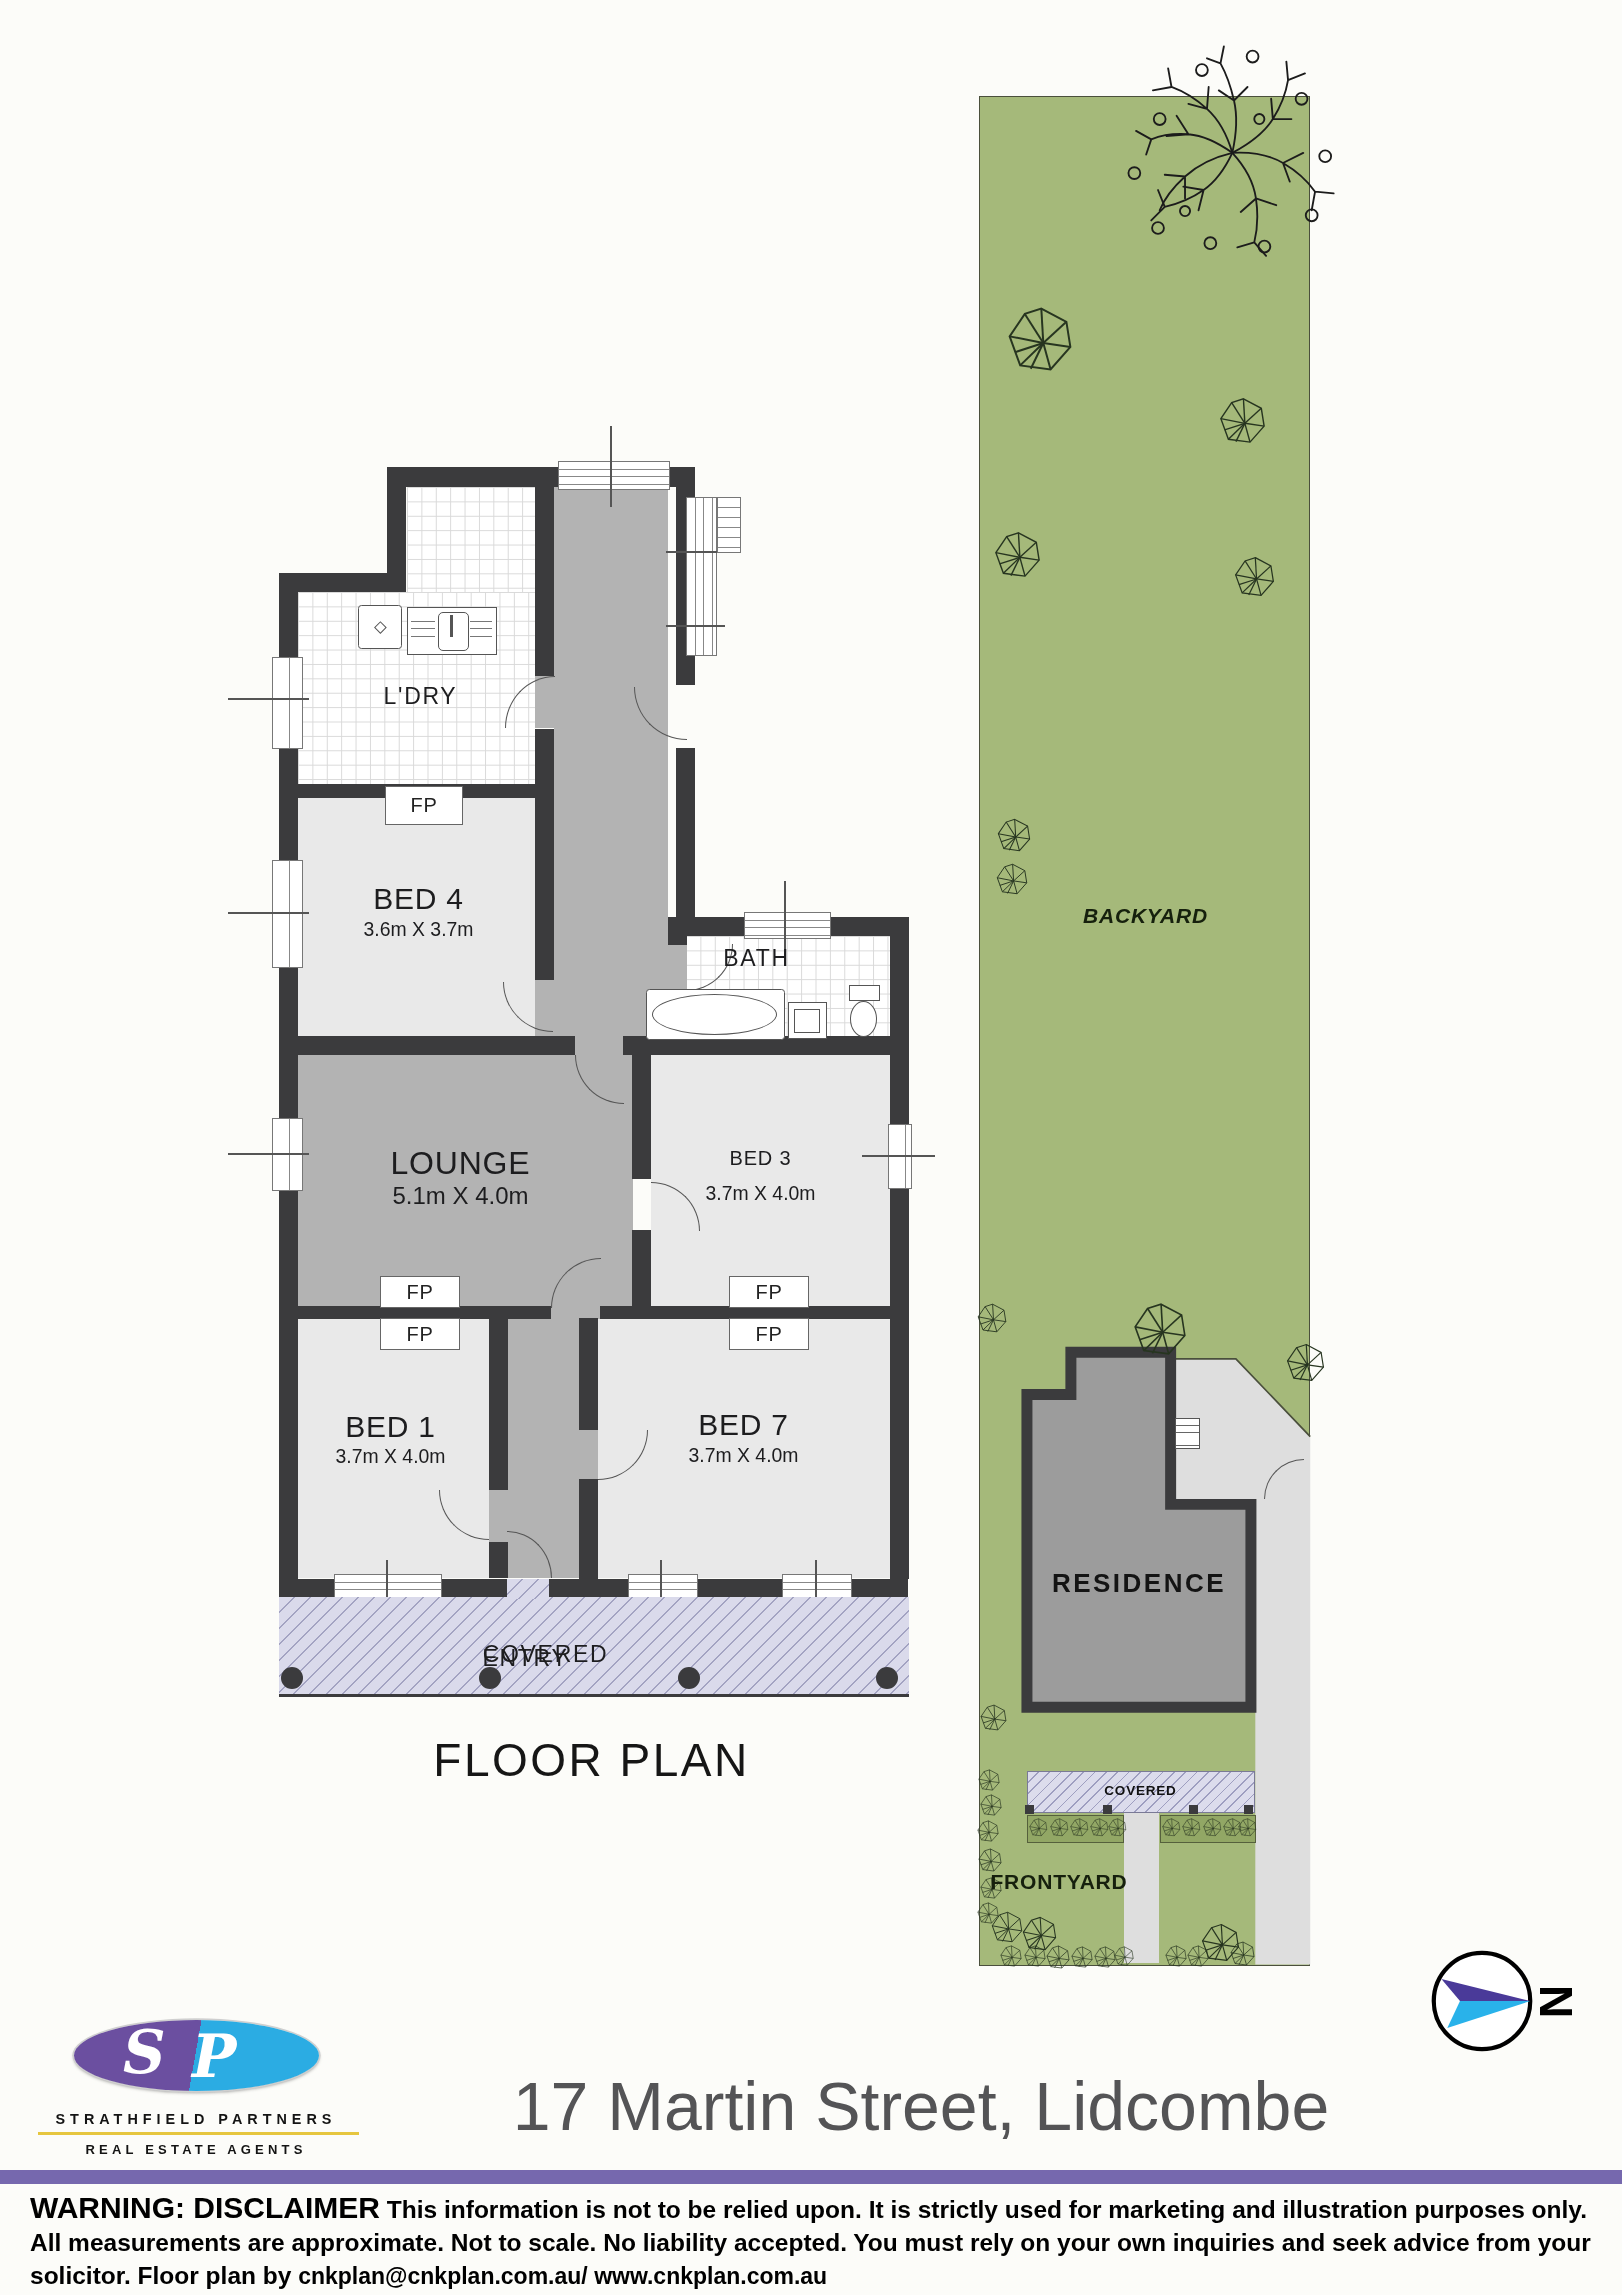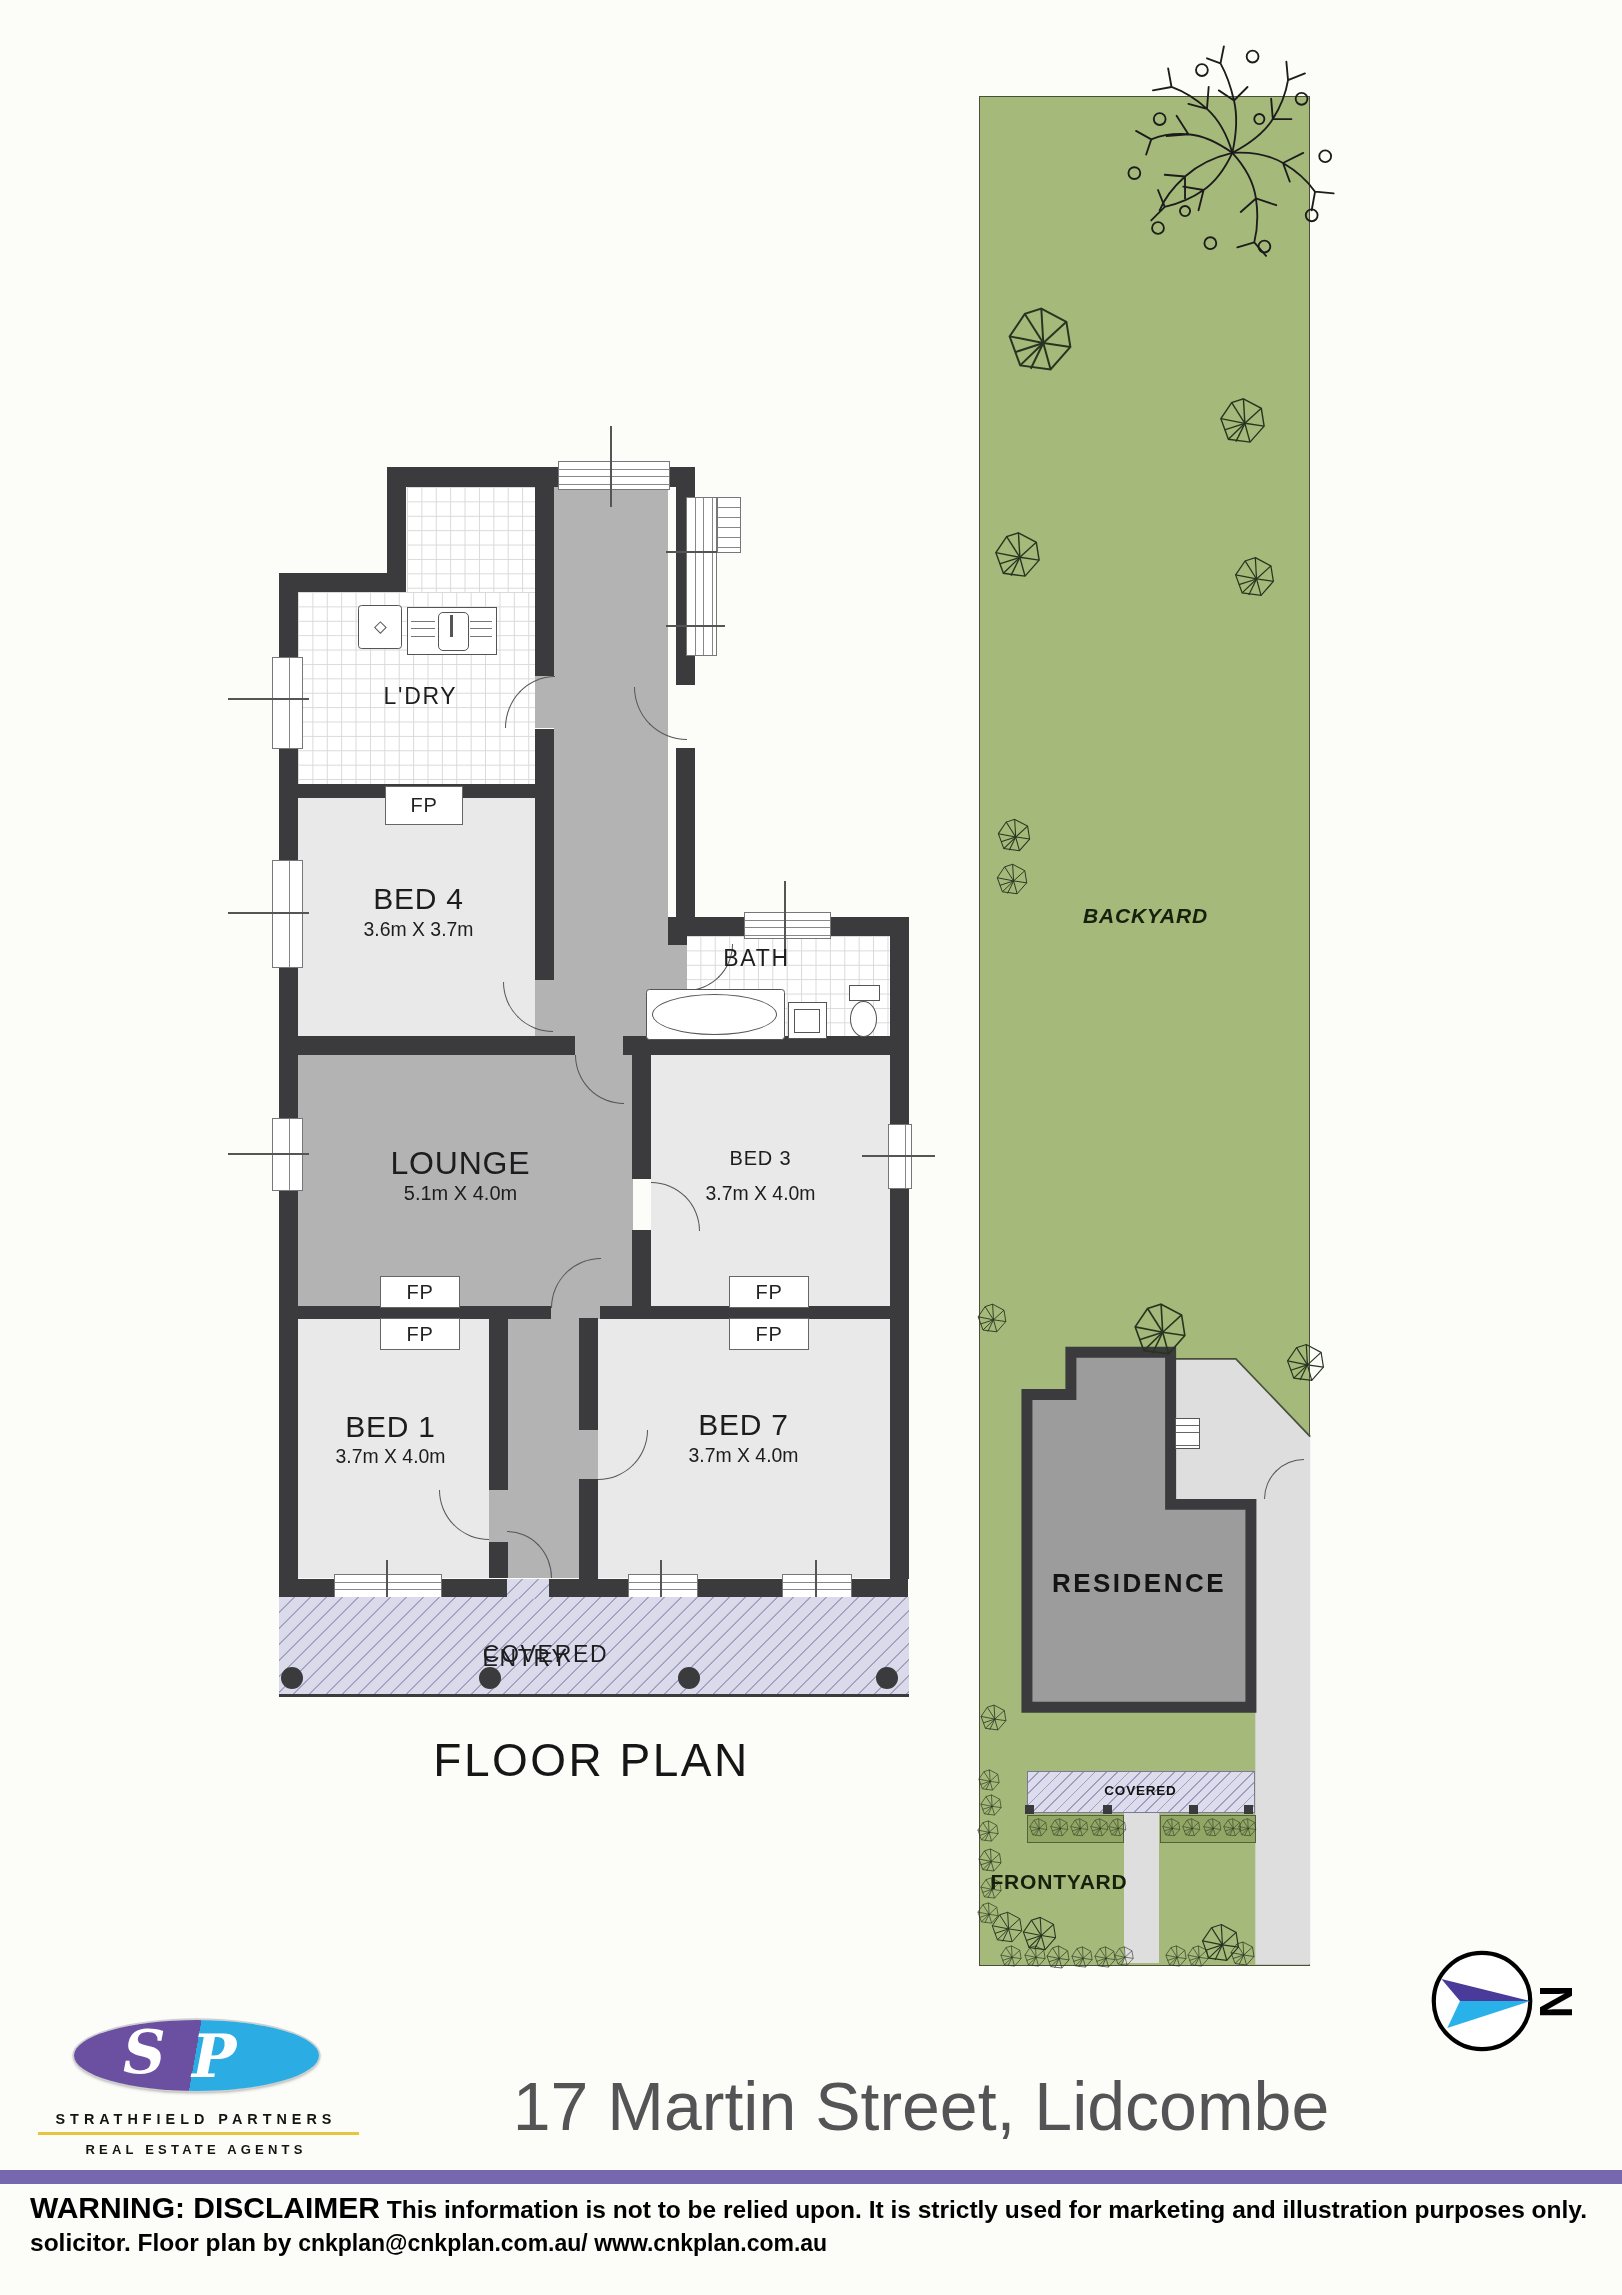--- a/index.html
+++ b/index.html
@@ -345,21 +345,21 @@
   <div class="hatchP" style="left:507px;top:1579px;width:42px;height:20px;"></div>
   <div class="post" style="left:281px;top:1667px;width:22px;height:22px;"></div>
   <div class="post" style="left:479px;top:1667px;width:22px;height:22px;"></div>
   <div class="post" style="left:678px;top:1667px;width:22px;height:22px;"></div>
   <div class="post" style="left:876px;top:1667px;width:22px;height:22px;"></div>
 
   <div class="lbl" style="left:336px;top:683px;width:169px;font-size:23px;letter-spacing:1.7px;">L'DRY</div>
   <div class="lbl" style="left:334px;top:882px;width:169px;font-size:30px;letter-spacing:0.8px;">BED 4</div>
   <div class="lbl" style="left:334px;top:918px;width:169px;font-size:19.4px;">3.6m X 3.7m</div>
   <div class="lbl" style="left:355px;top:1145px;width:211px;font-size:32px;letter-spacing:0.8px;">LOUNGE</div>
-  <div class="lbl" style="left:355px;top:1182px;width:211px;font-size:20px;">5.1m X 4.0m</div>
+  <div class="lbl" style="left:355px;top:1182px;width:211px;font-size:24px;">5.1m X 4.0m</div>
   <div class="lbl" style="left:672px;top:945px;width:169px;font-size:23px;letter-spacing:1.7px;">BATH</div>
   <div class="lbl" style="left:676px;top:1147px;width:169px;font-size:20px;letter-spacing:0.8px;">BED 3</div>
   <div class="lbl" style="left:676px;top:1182px;width:169px;font-size:19.4px;">3.7m X 4.0m</div>
   <div class="lbl" style="left:306px;top:1410px;width:169px;font-size:30px;letter-spacing:0.8px;">BED 1</div>
   <div class="lbl" style="left:306px;top:1445px;width:169px;font-size:19.4px;">3.7m X 4.0m</div>
   <div class="lbl" style="left:659px;top:1408px;width:169px;font-size:30px;letter-spacing:0.8px;">BED 7</div>
   <div class="lbl" style="left:659px;top:1444px;width:169px;font-size:19.4px;">3.7m X 4.0m</div>
   <div class="lbl" style="left:441px;top:1597px;width:169px;font-size:23px;letter-spacing:1.7px;margin-top:48px;">ENTRY</div>
   <div class="lbl" style="left:461px;top:1641px;width:169px;font-size:23px;letter-spacing:1.7px;">COVERED</div>
   <div class="lbl" style="left:380px;top:1733px;width:423px;font-size:46px;letter-spacing:2.5px;color:#161616;">FLOOR PLAN</div>
@@ -388,20 +388,21 @@
 
   <div class="lbl" style="left:338px;top:2067px;width:1166px;font-size:68px;color:#545456;">17 Martin Street, Lidcombe</div>
 
   <div class="abs" style="left:0px;top:2170px;width:1623px;height:14.4px;background:#7668ae;"></div>
 
   <div class="abs" style="left:30px;top:2191px;width:1580px;color:#000;line-height:33px;font-size:24.5px;">
     <div style="white-space:nowrap;">
       <span style="font-weight:bold;font-size:30px;">WARNING: DISCLAIMER</span>
       <span style="font-weight:bold;">This information is not to be relied upon. It is strictly used for marketing and illustration purposes only.</span>
     </div>
+    <div style="white-space:nowrap;font-weight:bold;">All measurements are approximate. Not to scale. No liability accepted. You must rely on your own inquiries and seek advice from your</div>
     <div style="white-space:nowrap;">
       <span style="font-weight:bold;">solicitor. Floor plan by </span>
       <span style="font-weight:bold;font-size:23px;">cnkplan@cnkplan.com.au/ www.cnkplan.com.au</span>
     </div>
   </div>
 
 </div>
 
 
 </body></html>

